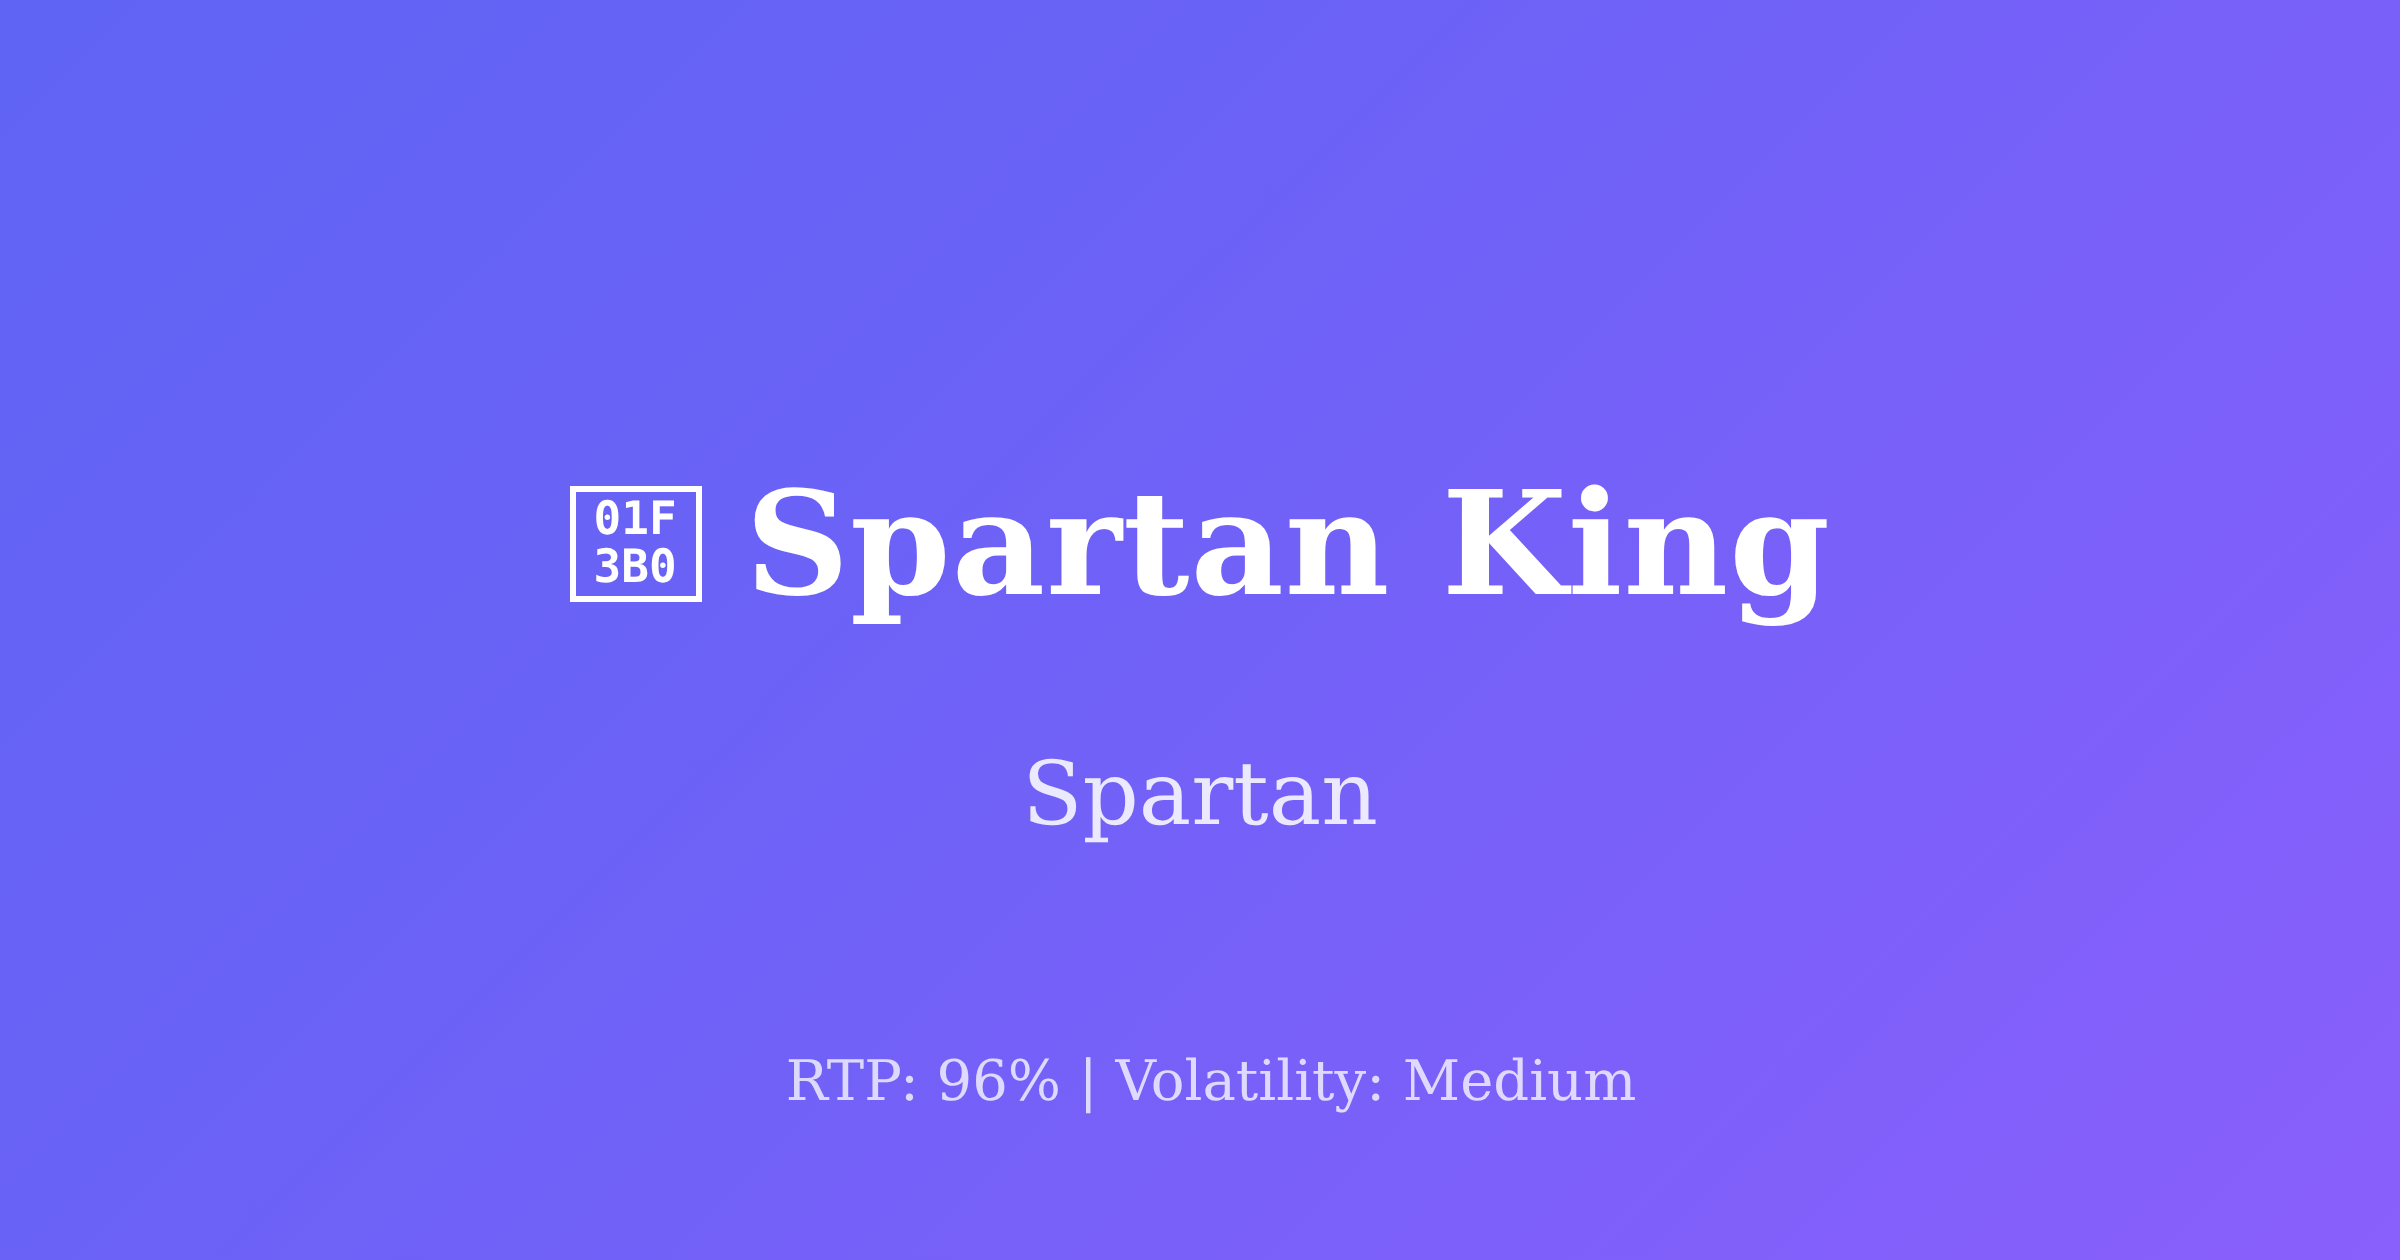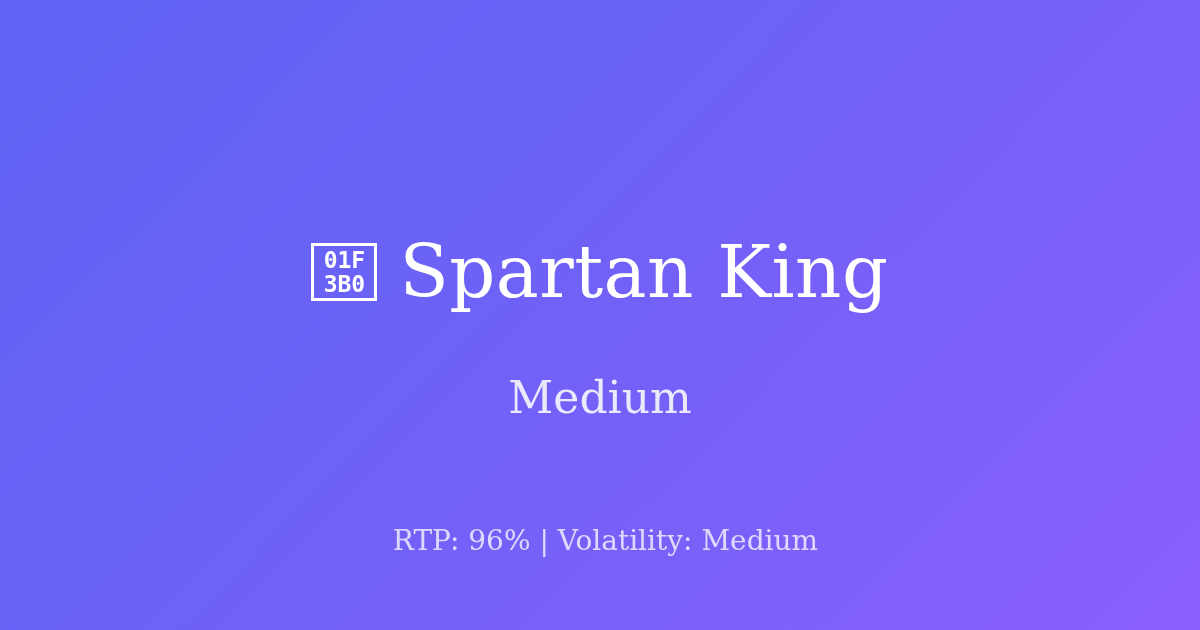--- a/index.html
+++ b/index.html
@@ -63,21 +63,21 @@
     font-weight: 700;
     line-height: 24px;
     letter-spacing: 0px;
     color: #ffffff;
     flex: 0 0 auto;
   }
   .tofu span { display: block; }
 
   .game-title {
     font-family: "DejaVu Serif", "Liberation Serif", serif;
-    font-weight: 400;
+    font-weight: 700;
     font-size: 72px;
     line-height: 1;
     color: #ffffff;
     margin: 0;
     letter-spacing: 0.5px;
   }
 
   .game-subtitle {
     font-family: "DejaVu Serif", "Liberation Serif", serif;
     font-weight: 400;
@@ -110,19 +110,19 @@
   <div class="hero">
 
     <div class="title-row">
       <span class="tofu">
         <span>01F</span>
         <span>3B0</span>
       </span>
       <h1 class="game-title">Spartan King</h1>
     </div>
 
-    <p class="game-subtitle">Medium</p>
+    <p class="game-subtitle">Spartan</p>
 
   </div>
 
   <p class="game-meta">RTP: 96% | Volatility: Medium</p>
 
 </div>
 
 </body></html>

